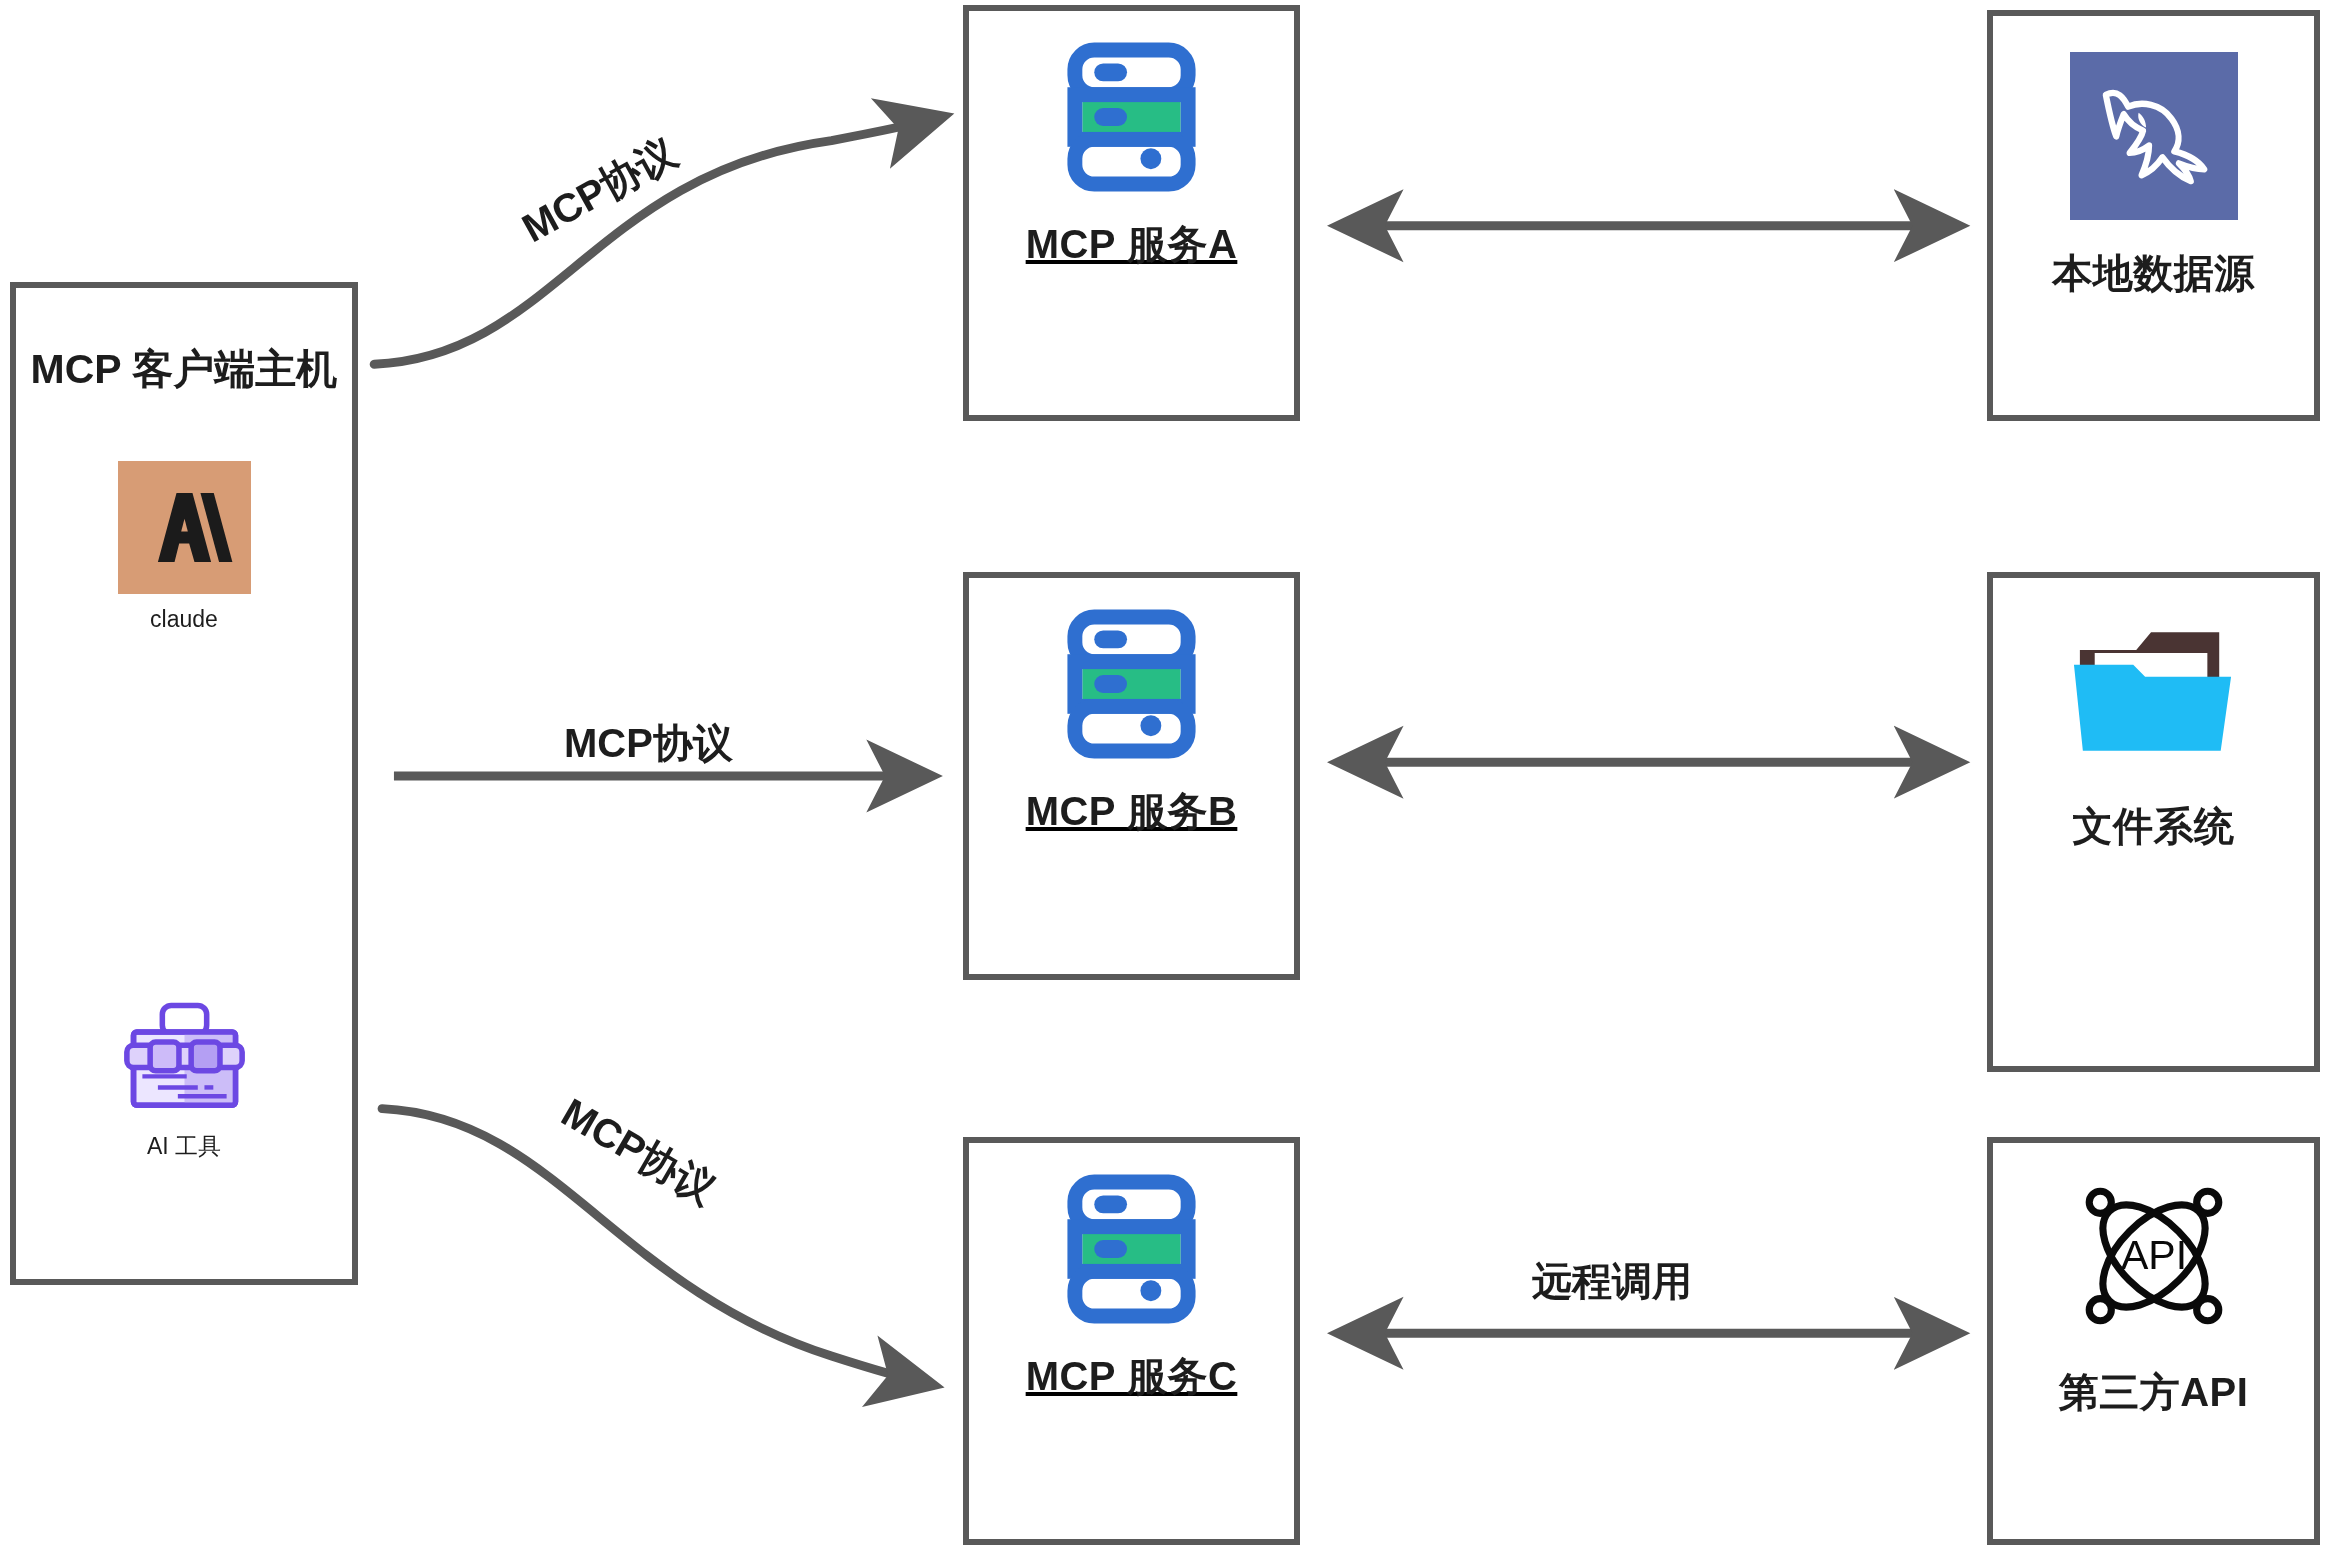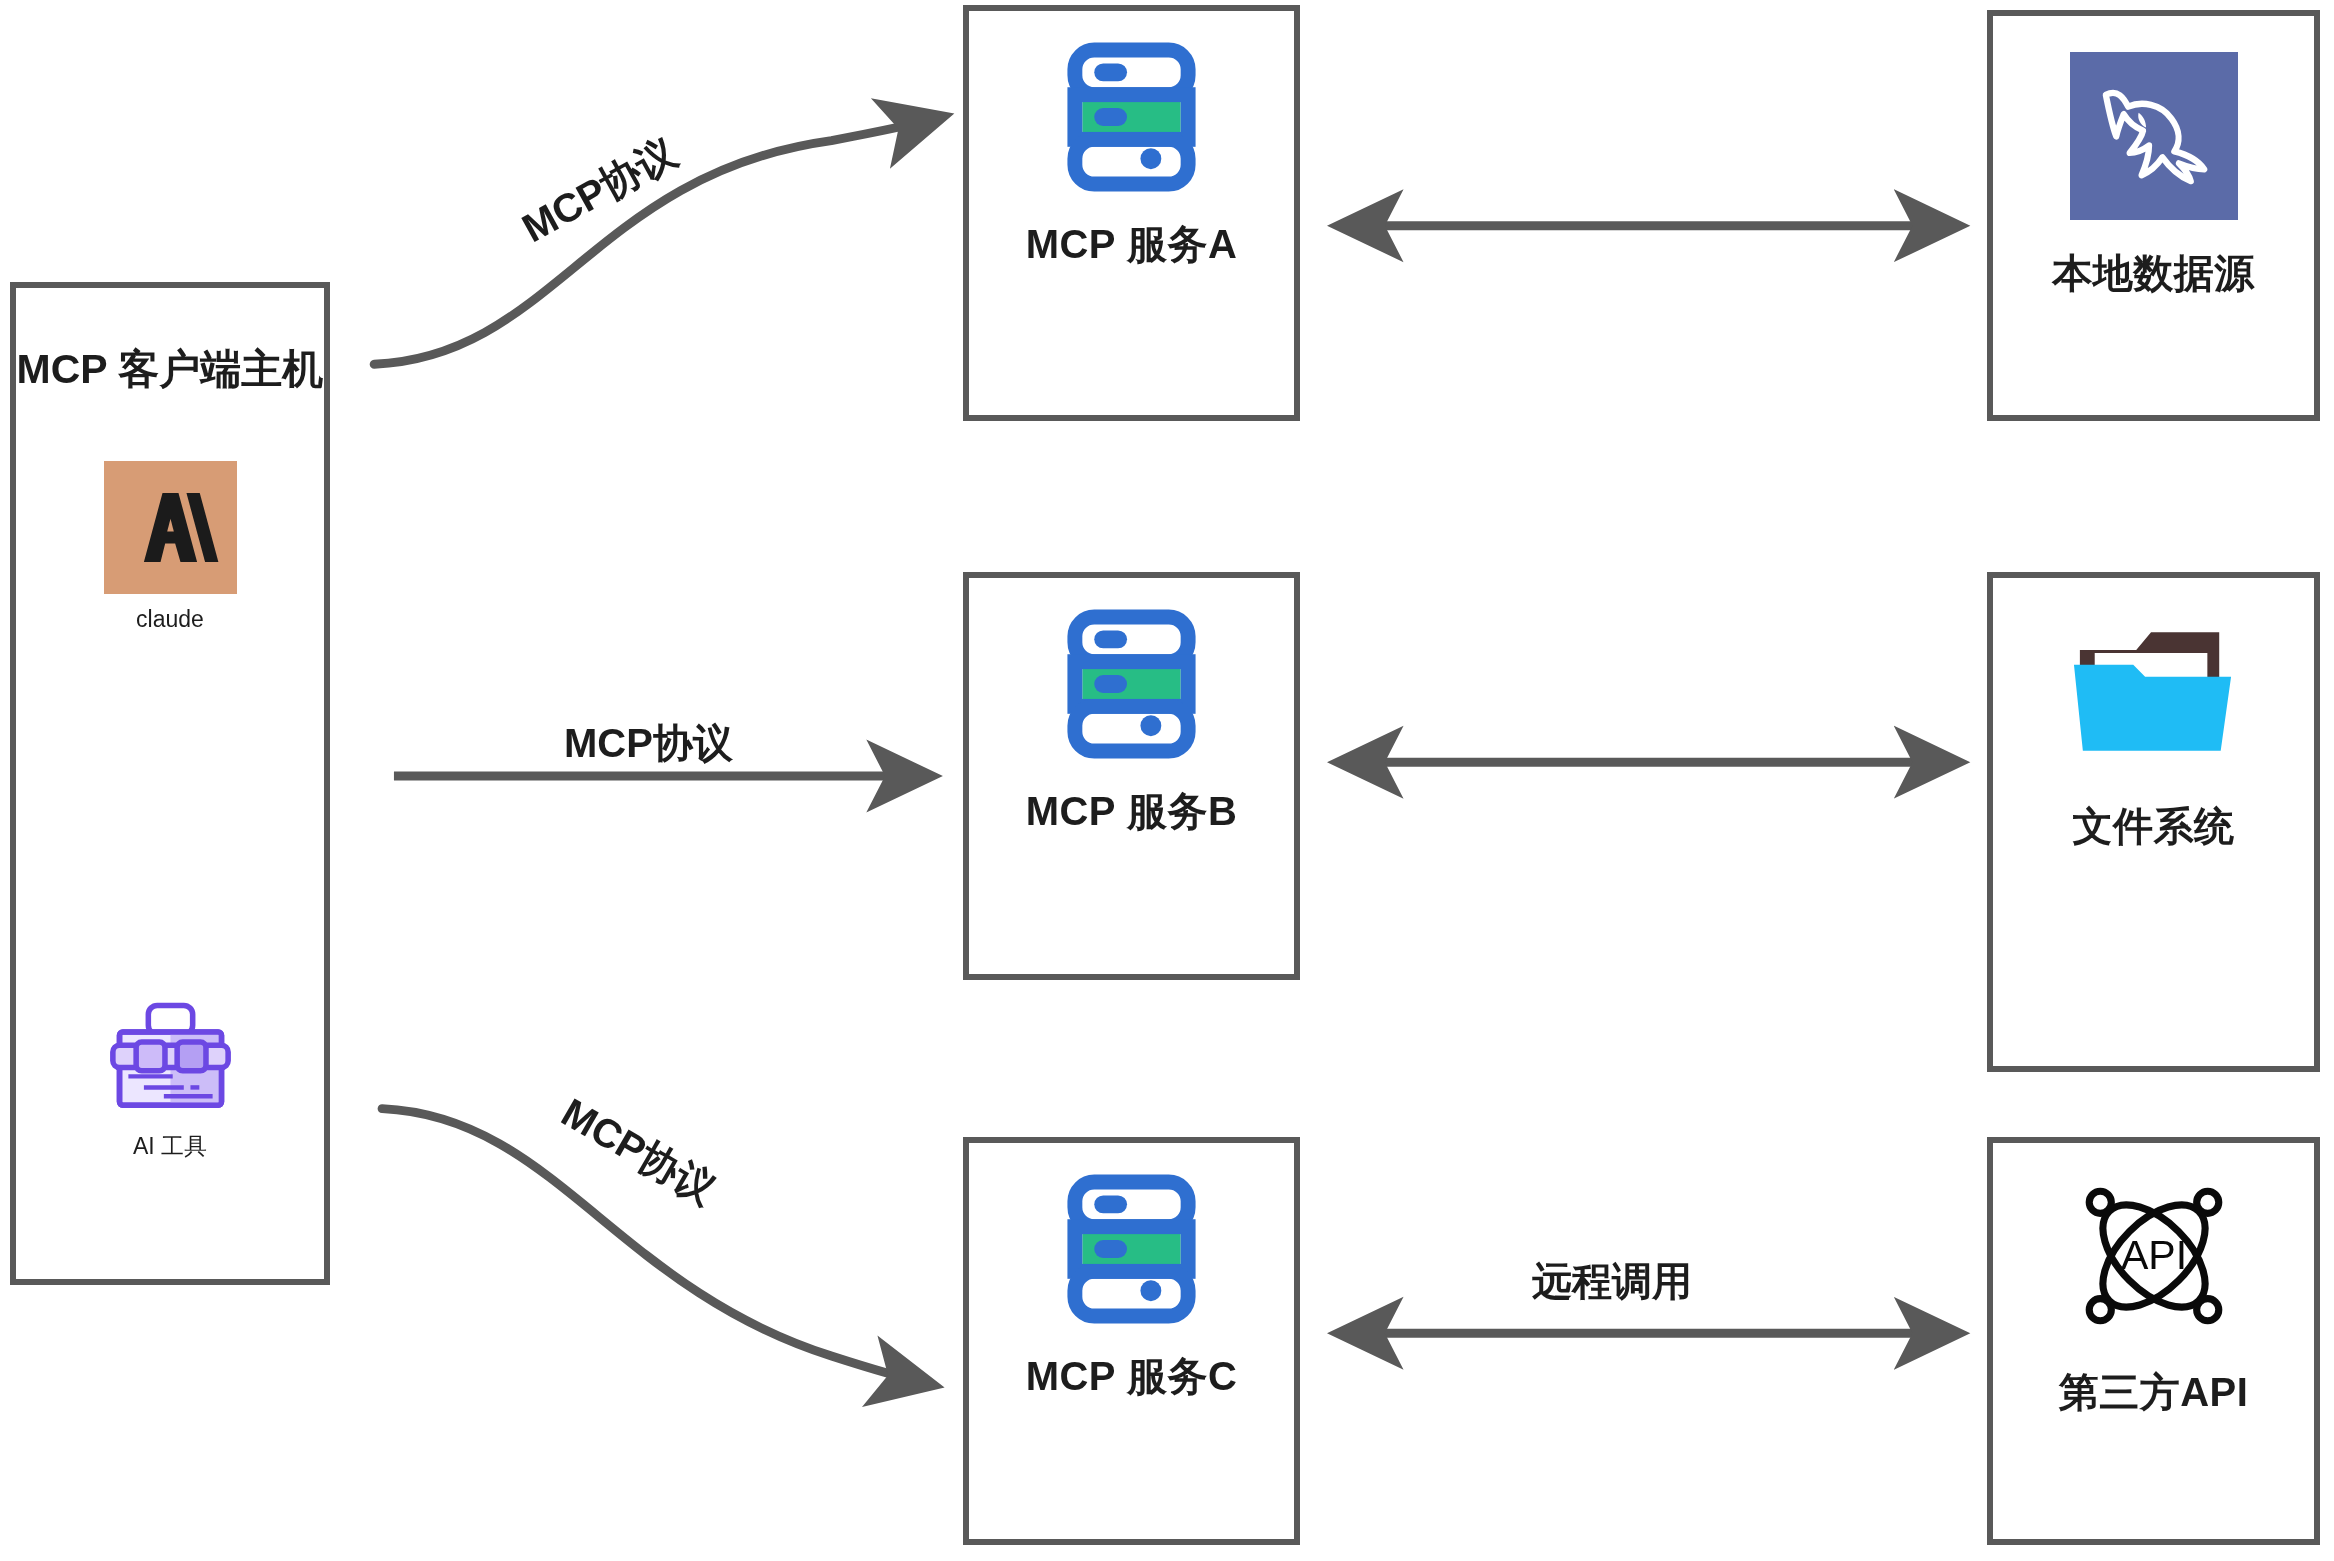--- a/index.html
+++ b/index.html
@@ -40,21 +40,21 @@
     color: #1d1d1d;
     letter-spacing: 0.5px;
     text-align: center;
     white-space: nowrap;
   }
 
   
   #client-host {
     left: 10px;
     top: 282px;
-    width: 320px;
+    width: 348px;
     height: 1003px;
     display: block;
   }
   #client-title {
     position: absolute;
     left: 0;
     top: 54px;
     width: 100%;
     text-align: center;
     font-size: 41px;
@@ -101,20 +101,21 @@
   #srv-a { left: 963px; top: 5px;    height: 416px; }
   #srv-b { left: 963px; top: 572px;  height: 408px; }
   #srv-c { left: 963px; top: 1137px; height: 408px; padding-left: 14px; }
 
   .srv-inner {
     position: absolute;
     left: 0; width: 100%;
     display: flex;
     flex-direction: column;
     align-items: center;
+    text-decoration: underline;
   }
   .srv-icon { width: 149px; height: 158px; }
   .srv-box .node-label { margin-top: 18px; }
 
   
   .res-box { width: 333px; }
   #res-a { left: 1987px; top: 10px;   height: 411px; }
   #res-b { left: 1987px; top: 572px;  height: 500px; }
   #res-c { left: 1987px; top: 1137px; height: 408px; }
 

